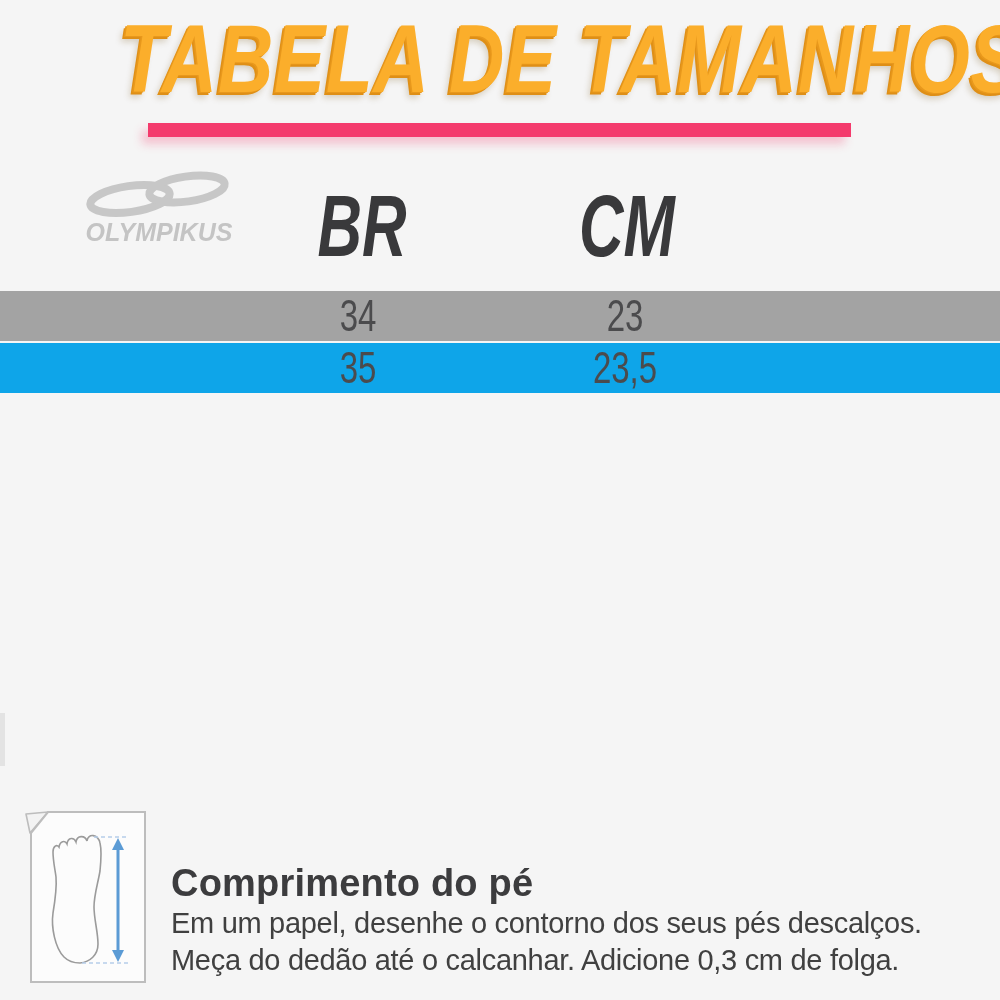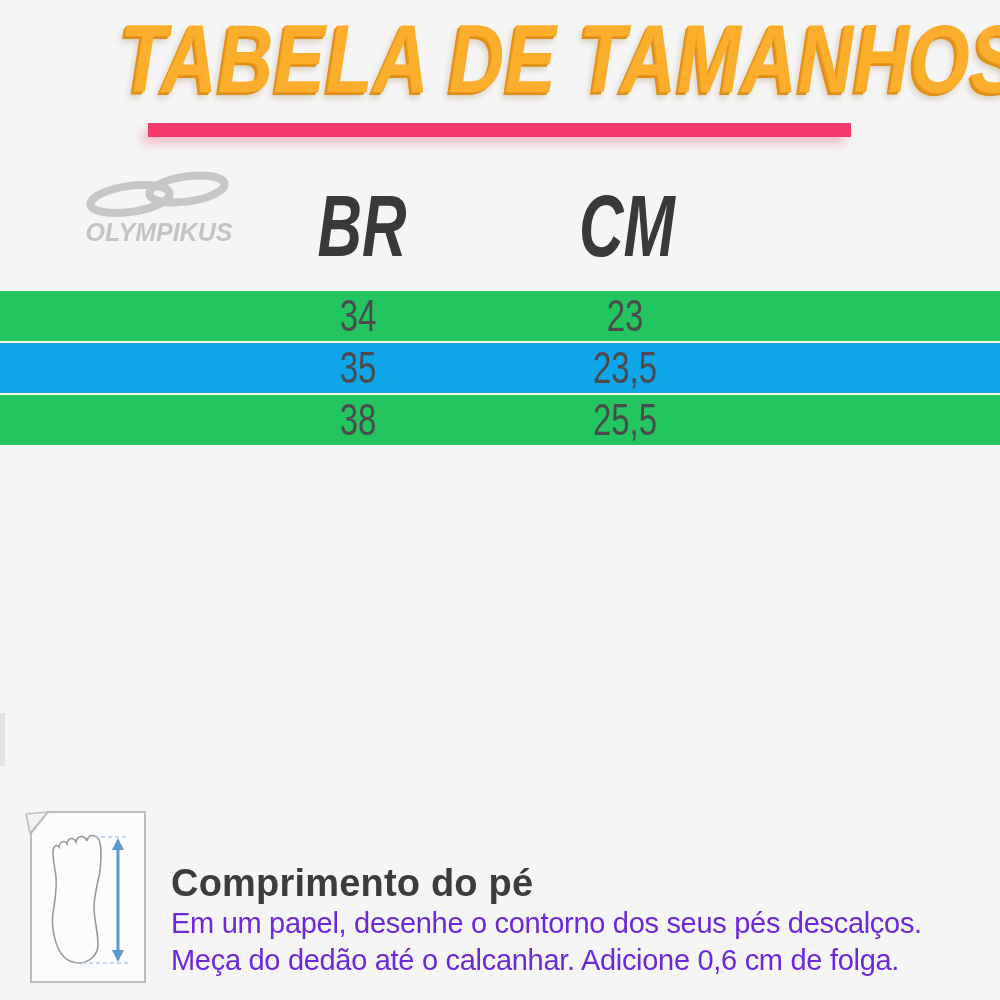--- a/index.html
+++ b/index.html
@@ -40,40 +40,40 @@
     position:absolute; top:176px; line-height:100px;
     font-style:italic; font-weight:800; font-size:88px;
     color:#39393b; white-space:nowrap;
     transform:translateX(-50%) scaleX(0.70);
   }
   .col-header.br{left:362px;}
   .col-header.cm{left:627px;}
   
   .size-table{position:absolute; top:291px; left:0; width:1000px;}
   .trow{position:relative; height:50px; margin-bottom:2px;}
-  .trow.alt{background:#22c55e;}
+  .trow.alt{background:#a3a3a3;}
   .trow.base{background:#0ea5e9;}
   .cell{
     position:absolute; top:0; line-height:50px;
     font-size:44px; font-weight:400; color:#4b4b4d; white-space:nowrap;
     transform:translateX(-50%) scaleX(0.75);
   }
   .cell.br{left:358px;}
   .cell.cm{left:625px;}
   
   .edge-tab{position:absolute; left:0; top:713px; width:5px; height:53px; background:#e3e3e3;}
   
   .foot-icon{position:absolute; left:24px; top:806px;}
   .foot-heading{
     position:absolute; left:171px; top:862px;
     font-weight:700; font-size:38px; color:#3c3c3e; letter-spacing:0.2px;
   }
   .foot-body{
     position:absolute; left:171px; top:905px;
-    font-size:29px; color:#6d28d9; line-height:37px; letter-spacing:-0.3px;
+    font-size:29px; color:#404040; line-height:37px; letter-spacing:-0.3px;
   }
 </style>
 </head>
 <body>
 
 <div class="stage">
 
   <div class="title">
     <span class="title-text">TABELA DE TAMANHOS</span>
   </div>
@@ -93,24 +93,20 @@
   <div class="col-header cm">CM</div>
 
   <div class="size-table">
     <div class="trow alt">
       <span class="cell br">34</span>
       <span class="cell cm">23</span>
     </div>
     <div class="trow base">
       <span class="cell br">35</span>
       <span class="cell cm">23,5</span>
-    </div>
-    <div class="trow alt">
-      <span class="cell br">38</span>
-      <span class="cell cm">25,5</span>
     </div>
   </div>
 
   <div class="edge-tab"></div>
 
   <svg class="foot-icon" width="124" height="178" viewBox="0 0 124 178">
 
     <path d="M24,6 L6,27 L2,8 Z" fill="#f3f3f3" stroke="#bdbdbd" stroke-width="1.6" stroke-linejoin="round"></path>
 
     <path d="M24,6 H121 V176 H7 V27 Z" fill="#fcfcfc" stroke="#bdbdbd" stroke-width="2" stroke-linejoin="miter"></path>
@@ -138,16 +134,16 @@
     <g>
       <line x1="94" y1="41" x2="94" y2="147" stroke="#5b9bd5" stroke-width="3"></line>
       <path d="M94,32 L88,44 L100,44 Z" fill="#5b9bd5"></path>
       <path d="M94,156 L88,144 L100,144 Z" fill="#5b9bd5"></path>
     </g>
   </svg>
 
   <div class="foot-heading">Comprimento do pé</div>
   <div class="foot-body">
     <span>Em um papel, desenhe o contorno dos seus pés descalços.</span><br>
-    <span>Meça do dedão até o calcanhar. Adicione 0,6 cm de folga.</span>
+    <span>Meça do dedão até o calcanhar. Adicione 0,3 cm de folga.</span>
   </div>
 
 </div>
 
 </body></html>

